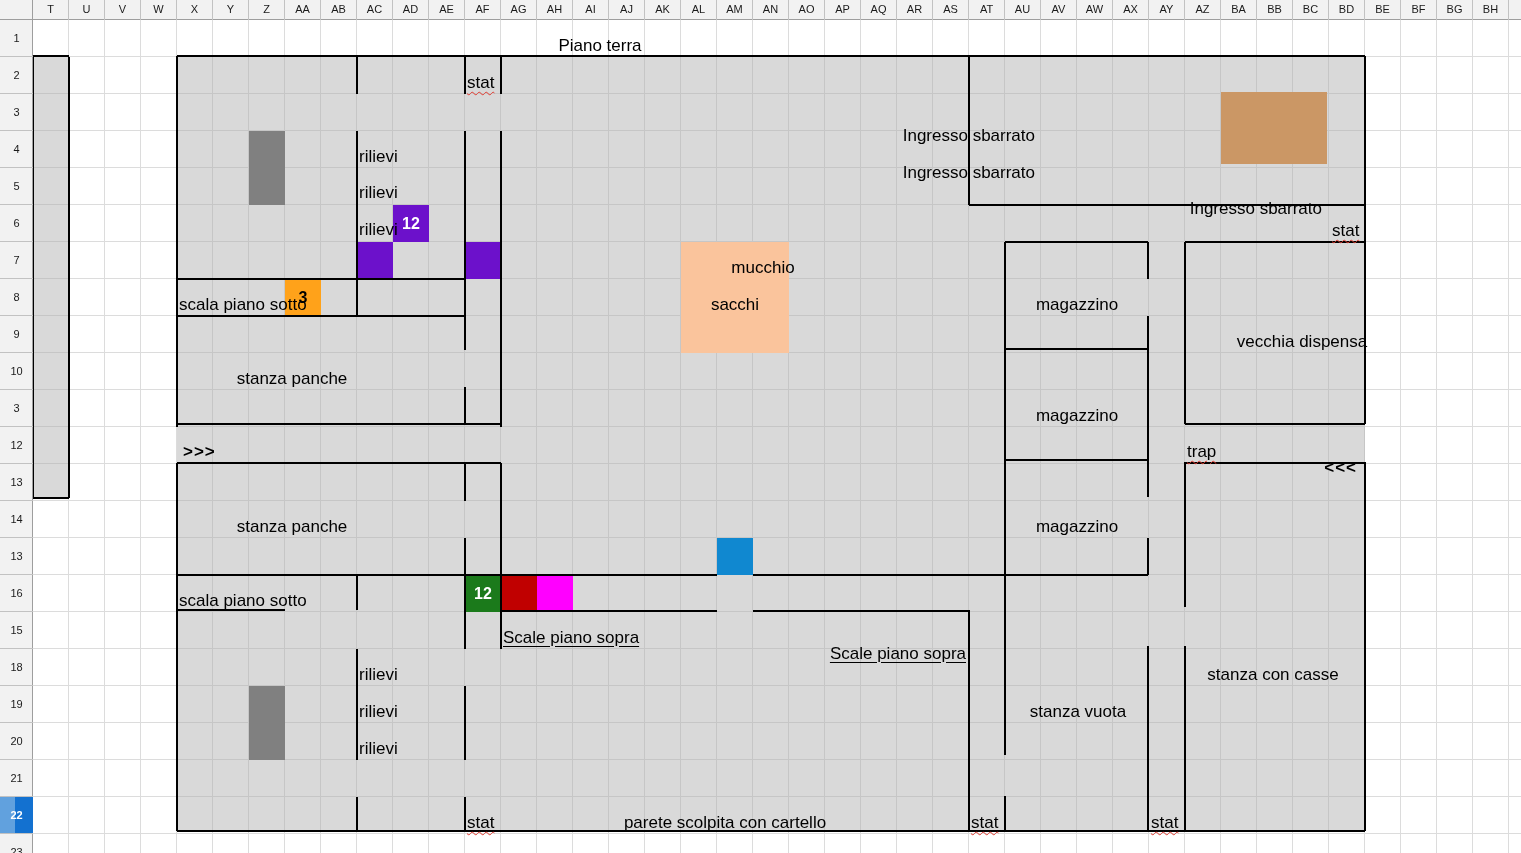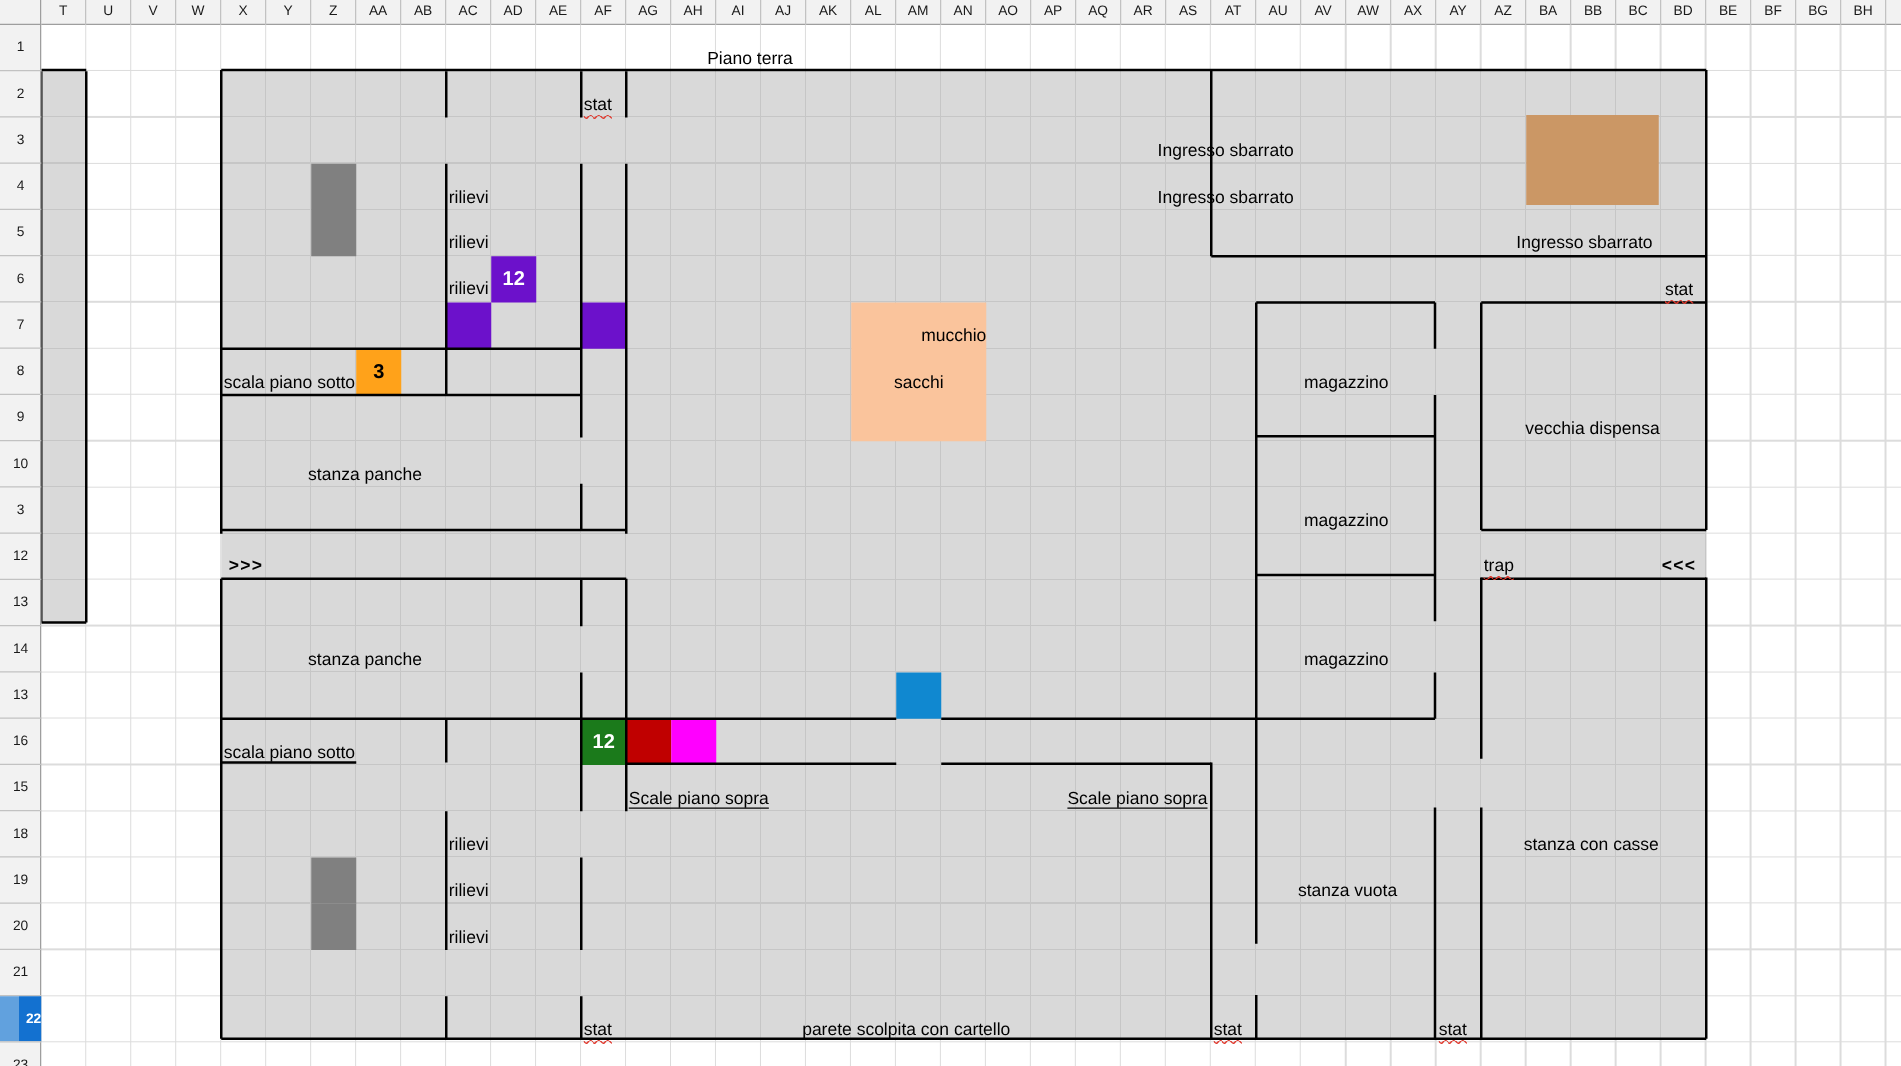--- a/index.html
+++ b/index.html
@@ -12,41 +12,41 @@
       repeating-linear-gradient(to bottom, transparent 0 36px, #dcdcdc 36px 37px);
     background-position:33px 20px;}
   .region{position:absolute;background-color:#d9d9d9;
     background-image:
       repeating-linear-gradient(to right, transparent 0 35px, #c6c6c6 35px 36px),
       repeating-linear-gradient(to bottom, transparent 0 36px, #c6c6c6 36px 37px);}
   .region.norows{background-image:repeating-linear-gradient(to bottom, transparent 0 36px, #c6c6c6 36px 37px);}
   .wall{position:absolute;background:#000;}
   .cell{position:absolute;display:flex;align-items:center;justify-content:center;
         font-weight:bold;font-size:16px;line-height:1;}
-  .lbl{position:absolute;white-space:nowrap;font-size:14px;line-height:14px;color:#000;}
+  .lbl{position:absolute;white-space:nowrap;font-size:17px;line-height:14px;color:#000;}
   .lbl.center{transform:translateX(-50%);}
-  .lbl.right{transform:translateX(-100%);}
+  .lbl.right{transform:translateX(-100%);margin-top:16px;}
   .lbl.bold{font-weight:bold;letter-spacing:1px;}
   .lbl.squiggle{text-decoration-line:underline;text-decoration-style:wavy;
        text-decoration-color:#e03a2f;text-decoration-thickness:1px;text-underline-offset:3px;}
   .lbl.underl{text-decoration-line:underline;text-decoration-style:solid;
        text-decoration-color:#000;text-decoration-thickness:1px;text-underline-offset:3px;text-decoration:underline;}
   
   #corner{position:absolute;left:0;top:0;width:33px;height:20px;background:#f2f2f2;
       border-right:1px solid #9e9e9e;border-bottom:1px solid #9e9e9e;box-sizing:border-box;z-index:5;}
   #colhead{position:absolute;left:33px;top:0;width:1488px;height:20px;background:#f2f2f2;
       border-bottom:1px solid #9e9e9e;box-sizing:border-box;z-index:4;display:flex;}
   .ch{width:36px;height:20px;box-sizing:border-box;border-right:1px solid #c2c2c2;
       font-size:11px;color:#1a1a1a;text-align:center;line-height:19px;flex:0 0 auto;}
   .ch.partial{width:12px;border-right:none;}
   #rowhead{position:absolute;left:0;top:20px;width:33px;height:851px;background:#f2f2f2;
       border-right:1px solid #9e9e9e;box-sizing:border-box;z-index:4;}
   .rh{width:33px;height:37px;box-sizing:border-box;border-bottom:1px solid #c2c2c2;
       font-size:11px;color:#1a1a1a;text-align:center;line-height:36px;}
-  .rh.sel{background:linear-gradient(to right,#61a1de 0 45%,#1371d0 45%);color:#fff;font-weight:600;text-align:right;}
+  .rh.sel{background:linear-gradient(to right,#61a1de 0 45%,#1371d0 45%);color:#fff;font-weight:600;}
 </style>
 </head>
 <body>
 
 <div id="app">
   <div id="grid">
       <div class="region" style="left: 177px; top: 57px; width: 1188px; height: 774px;"></div>
       <div class="region norows" style="left: 33px; top: 57px; width: 36px; height: 441px;"></div>
       <div class="cell" style="left: 249px; top: 131px; width: 36px; height: 37px; background: rgb(128, 128, 128);"></div>
       <div class="cell" style="left: 249px; top: 168px; width: 36px; height: 37px; background: rgb(128, 128, 128);"></div>
@@ -126,21 +126,21 @@
       <div class="lbl left" style="left: 359px; top: 150px;">rilievi</div>
       <div class="lbl right" style="left: 1035px; top: 150px;">Ingresso sbarrato</div>
       <div class="lbl left" style="left: 359px; top: 186px;">rilievi</div>
       <div class="lbl right" style="left: 1322px; top: 186px;">Ingresso sbarrato</div>
       <div class="lbl left" style="left: 359px; top: 223px;">rilievi</div>
       <div class="lbl left squiggle" style="left: 1332px; top: 224px;">stat</div>
       <div class="lbl center" style="left: 763px; top: 261px;">mucchio</div>
       <div class="lbl center" style="left: 735px; top: 298px;">sacchi</div>
       <div class="lbl left" style="left: 179px; top: 298px;">scala piano sotto</div>
       <div class="lbl center" style="left: 1077px; top: 298px;">magazzino</div>
-      <div class="lbl center" style="left: 1274px; top: 335px;">vecchia dispensa</div>
+      <div class="lbl center" style="left: 1302px; top: 335px;">vecchia dispensa</div>
       <div class="lbl center" style="left: 292px; top: 372px;">stanza panche</div>
       <div class="lbl center" style="left: 1077px; top: 409px;">magazzino</div>
       <div class="lbl left bold" style="left: 183px; top: 445px;">&gt;&gt;&gt;</div>
       <div class="lbl left squiggle" style="left: 1187px; top: 445px;">trap</div>
       <div class="lbl right bold" style="left: 1357px; top: 445px;">&lt;&lt;&lt;</div>
       <div class="lbl center" style="left: 292px; top: 520px;">stanza panche</div>
       <div class="lbl center" style="left: 1077px; top: 520px;">magazzino</div>
       <div class="lbl left" style="left: 179px; top: 594px;">scala piano sotto</div>
       <div class="lbl left underl" style="left: 503px; top: 631px;">Scale piano sopra</div>
       <div class="lbl right underl" style="left: 966px; top: 631px;">Scale piano sopra</div>

